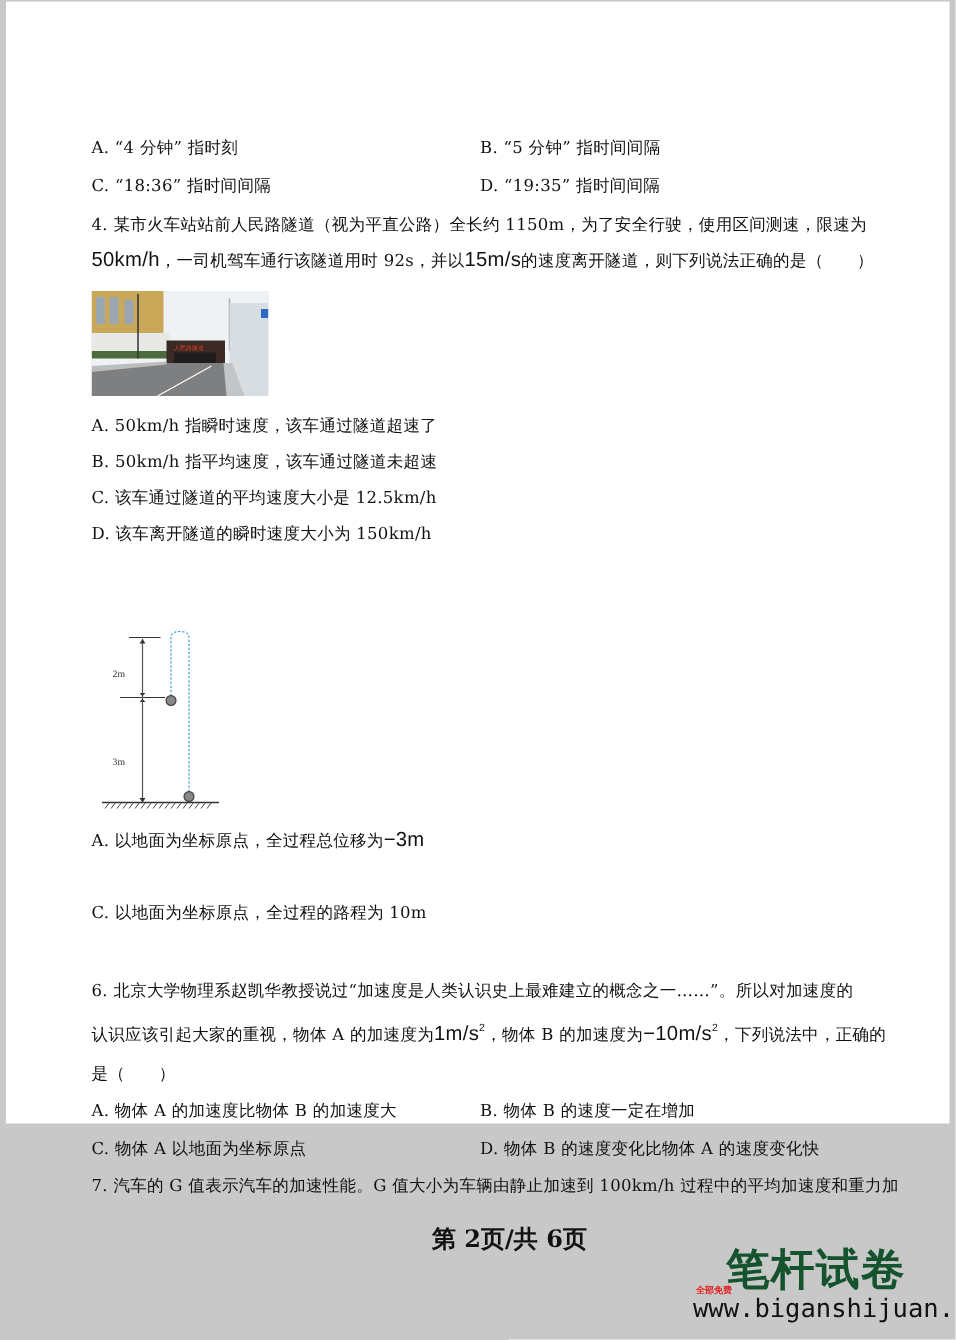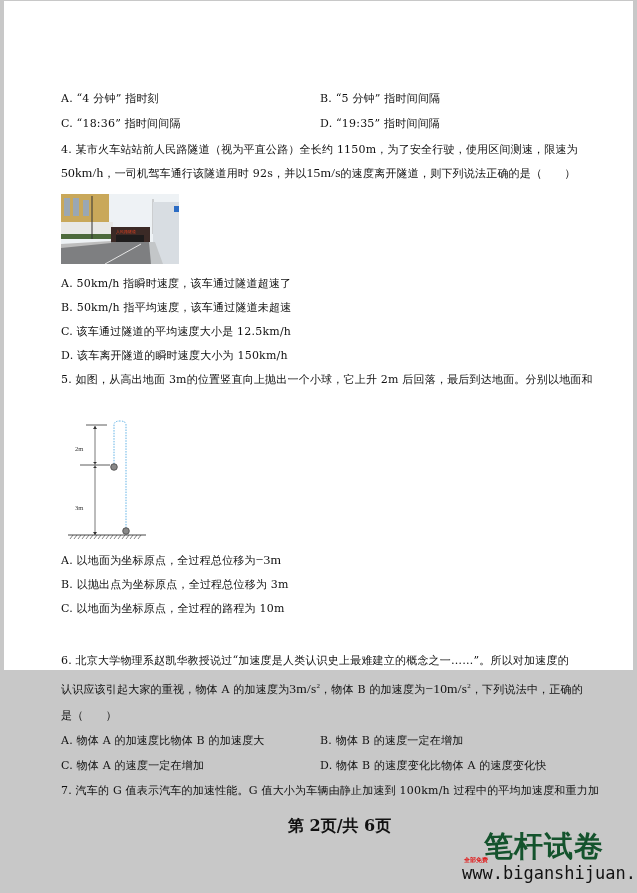--- a/index.html
+++ b/index.html
@@ -1,24 +1,24 @@
 <!DOCTYPE html>
 <html><head>
 <meta charset="utf-8">
 <style>
   html, body { margin:0; padding:0; }
   body {
     width:637px; height:893px; background:#c8c8c8; position:relative; overflow:hidden;
     font-family:"DejaVu Serif","Liberation Serif",serif; color:#111;
   }
   .page {
-    position:absolute; left:4px; top:1px; width:629px; height:669px; background:#fff;
+    position:absolute; left:4px; top:1px; width:629px; height:748px; background:#fff;
   }
   .t { position:absolute; font-size:11px; line-height:14px; white-space:nowrap; letter-spacing:0.2px; }
-  .big { font-size:13.5px; font-family:Liberation Serif, serif; }
+  .big { font-size:13.5px; font-family:Liberation Sans, sans-serif; }
   sup { font-size:7px; vertical-align:super; line-height:0; }
   .tunnel { position:absolute; left:57px; top:193px; width:118px; height:70px; overflow:hidden; background:#dfe6ec; }
   .diagram { position:absolute; left:62px; top:418px; width:80px; height:122px; }
   .footer { position:absolute; font-size:16px;font-weight:bold; }
   .wm-big { position:absolute; left:480px; top:826px; font-family:"DejaVu Sans","Liberation Sans",sans-serif; font-size:29px; font-weight:bold; color:#14532d; letter-spacing:1px;text-align:center; }
   .wm-small { position:absolute; left:460px; top:855px; font-family:"DejaVu Sans","Liberation Sans",sans-serif; font-size:6px; color:#e02020; font-weight:bold; }
   .wm-url { position:absolute; left:458px; top:862px; font-family:"DejaVu Sans Mono","Liberation Mono",monospace; font-size:17px; color:#111; }
 </style>
 </head>
 <body>
@@ -56,21 +56,20 @@
       <line x1="44" y1="70" x2="80" y2="50" stroke="#fff" stroke-width="0.8"></line>
       <polygon points="88,48 94,48 102,70 90,70" fill="#c3c6c8"></polygon>
     </svg>
   </div>
 
   <div class="t" style="left:57px;top:276px">A. 50km/h 指瞬时速度，该车通过隧道超速了</div>
   <div class="t" style="left:57px;top:300px">B. 50km/h 指平均速度，该车通过隧道未超速</div>
   <div class="t" style="left:57px;top:324px">C. 该车通过隧道的平均速度大小是 12.5km/h</div>
   <div class="t" style="left:57px;top:348px">D. 该车离开隧道的瞬时速度大小为 150km/h</div>
 
-  <div class="t" style="left:57px;top:372px">5. 如图，从高出地面 3m的位置竖直向上抛出一个小球，它上升 2m 后回落，最后到达地面。分别以地面和</div>
 
   <div class="diagram">
     <svg width="80" height="122" viewBox="0 0 80 122">
       <line x1="20" y1="6" x2="41" y2="6" stroke="#333" stroke-width="0.8"></line>
       <line x1="14" y1="46" x2="44" y2="46" stroke="#333" stroke-width="0.8"></line>
       <line x1="29" y1="7" x2="29" y2="116" stroke="#555" stroke-width="0.8"></line>
       <polygon points="27,10 31,10 29,7" fill="#333"></polygon>
       <polygon points="27,43 31,43 29,45" fill="#333"></polygon>
       <polygon points="27,49 31,49 29,47" fill="#333"></polygon>
       <polygon points="27,113 31,113 29,116" fill="#333"></polygon>
@@ -80,32 +79,31 @@
       <circle cx="48" cy="48" r="3.3" fill="#888" stroke="#444" stroke-width="0.8"></circle>
       <circle cx="60" cy="112" r="3.3" fill="#888" stroke="#444" stroke-width="0.8"></circle>
       <line x1="2" y1="116" x2="80" y2="116" stroke="#333" stroke-width="0.9"></line>
       <path d="M4,120 l3,-4 M8,120 l3,-4 M12,120 l3,-4 M16,120 l3,-4 M20,120 l3,-4 M24,120 l3,-4 M28,120 l3,-4 M32,120 l3,-4 M36,120 l3,-4 M40,120 l3,-4 M44,120 l3,-4 M48,120 l3,-4 M52,120 l3,-4 M56,120 l3,-4 M60,120 l3,-4 M64,120 l3,-4 M68,120 l3,-4 M72,120 l3,-4" stroke="#333" stroke-width="0.6"></path>
     </svg>
   </div>
 
   <div class="t" style="left:57px;top:552px">
     <span>A. 以地面为坐标原点，全过程总位移为</span><span class="big">−3m</span>
   </div>
-  <div class="t" style="left:57px;top:577px">B. 以抛出点为坐标原点，全过程总位移为 3m</div>
   <div class="t" style="left:57px;top:601px">C. 以地面为坐标原点，全过程的路程为 10m</div>
 
   <div class="t" style="left:57px;top:653px">6. 北京大学物理系赵凯华教授说过“加速度是人类认识史上最难建立的概念之一……”。所以对加速度的</div>
   <div class="t" style="left:57px;top:681px">
-    <span>认识应该引起大家的重视，物体 A 的加速度为</span><span class="big"><span>3m/s</span><sup>2</sup></span><span>，物体 B 的加速度为</span><span class="big"><span>−10m/s</span><sup>2</sup></span><span>，下列说法中，正确的</span>
+    <span>认识应该引起大家的重视，物体 A 的加速度为</span><span class="big"><span>1m/s</span><sup>2</sup></span><span>，物体 B 的加速度为</span><span class="big"><span>−10m/s</span><sup>2</sup></span><span>，下列说法中，正确的</span>
   </div>
   <div class="t" style="left:57px;top:708px">是（　　）</div>
 
   <div class="t" style="left:57px;top:733px">A. 物体 A 的加速度比物体 B 的加速度大</div>
   <div class="t" style="left:316px;top:733px">B. 物体 B 的速度一定在增加</div>
-  <div class="t" style="left:57px;top:758px">C. 物体 A 的速度一定在增加</div>
+  <div class="t" style="left:57px;top:758px">C. 物体 A 以地面为坐标原点</div>
   <div class="t" style="left:316px;top:758px">D. 物体 B 的速度变化比物体 A 的速度变化快</div>
 
   <div class="t" style="left:57px;top:783px">7. 汽车的 G 值表示汽车的加速性能。G 值大小为车辆由静止加速到 100km/h 过程中的平均加速度和重力加</div>
 
   <div class="footer" style="left:284px;top:815px">第 2页/共 6页</div>
 
   <div class="wm-big">笔杆试卷</div>
   <div class="wm-small">全部免费</div>
   <div class="wm-url">www.biganshijuan.com</div>
 </div>

